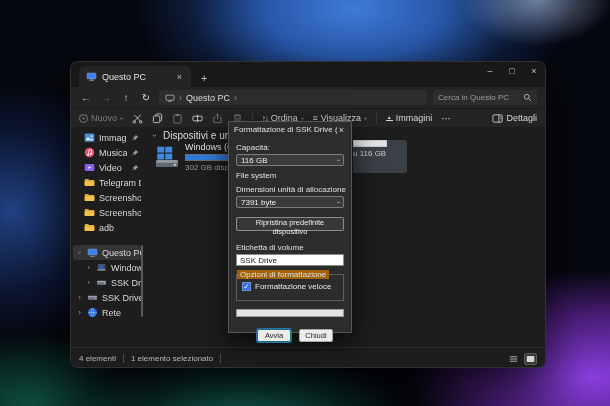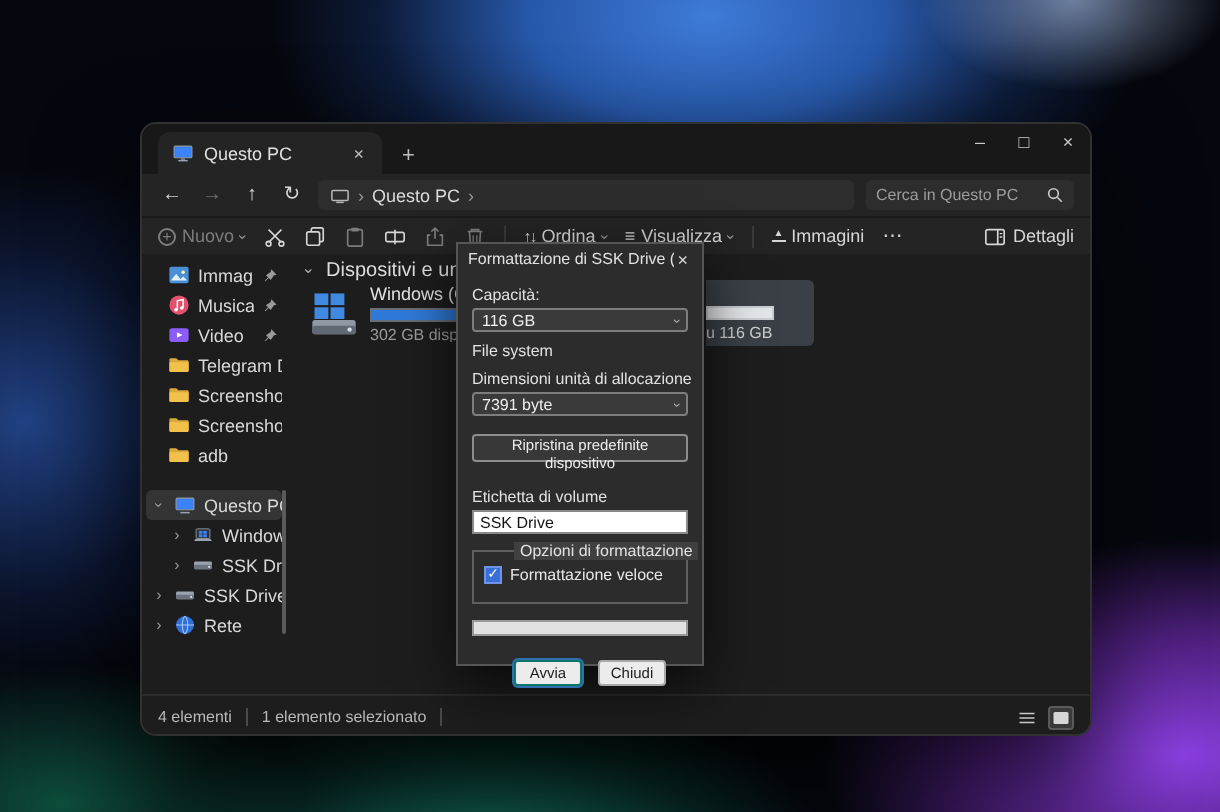--- a/index.html
+++ b/index.html
@@ -86,21 +86,21 @@
   .main{ position:relative; flex:1; }
   .sec-header{ position:absolute; left:8px; top:3px; display:flex; align-items:center; gap:5px; font-size:10px; color:#dddddd; }
   .sec-header .sb-chev{ color:#bbb; }
   .tile{ position:absolute; left:8px; top:13px; width:196px; height:33px; display:flex; gap:5px; padding:2px 3px; border-radius:3px; }
   .tile .ticon{ width:26px; height:26px; flex:none; margin-top:2px; }
   .tile .tcol{ flex:1; overflow:hidden; }
   .tile .tname{ font-size:9px; color:#e4e4e4; line-height:11px; white-space:nowrap; }
   .tile .tbar{ width:158px; height:7px; background:#555a60; border:1px solid #6a6f75; margin:1px 0 2px; }
   .tile .tfill{ height:100%; background:#2f7ad9; }
   .tile .tcap{ font-size:8px; color:#9c9c9c; white-space:nowrap; }
-  .tile2{ position:absolute; left:210px; top:13px; width:54px; height:33px; background:#3a4046; border-radius:0 3px 3px 0; padding-top:13px; }
+  .tile2{ position:absolute; left:210px; top:13px; width:54px; height:33px; background:#3a4046; border-radius:0 3px 3px 0; }
   .tile2 .tbar2{ width:34px; height:7px; background:#e3e6e9; border:1px solid #c9ccd0; }
   .tile2 .tcap{ font-size:8px; color:#cfcfcf; margin-top:2px; white-space:nowrap; }
 
   .statusbar{ height:22px; background:#1d1d1d; border-top:1px solid #2c2c2c; display:flex; align-items:center; padding:0 8px; font-size:8px; color:#b9b9b9; gap:7px; }
   .st-sep{ width:1px; height:9px; background:#4a4a4a; }
   .st-right{ margin-left:auto; display:flex; gap:4px; }
   .viewtoggle{ width:13px; height:12px; border-radius:2px; display:flex; align-items:center; justify-content:center; color:#c9c9c9; }
   .viewtoggle.active{ background:#3a3a3a; border:1px solid #5a5a5a; }
 
   
@@ -119,21 +119,21 @@
     display:flex; align-items:center; justify-content:space-between; padding:0 4px; font-size:8px; color:#efefef;
   }
   .select .chev{ font-size:7px; color:#bdbdbd; }
   .dlg-btn{
     margin-top:9px; height:14px; background:#383838; border:1px solid #8d8d8d; border-radius:2px;
     color:#ededed; font-size:7.5px; padding:0 4px; width:100%;
     font-family:"Liberation Sans","DejaVu Sans",sans-serif;
   }
   .textbox{ height:12px; background:#ffffff; border:1px solid #8a8a8a; color:#141414; font-size:8px; padding:0 3px; line-height:11px; white-space:nowrap; }
   .groupbox{ position:relative; margin-top:8px; border:1px solid #5f5f5f; padding:7px 5px 9px; }
-  .legend{ position:absolute; top:-5px; left:20px; background:#404040; padding:0 3px; font-size:8px; color:#e2e2e2; white-space:nowrap; }
+  .legend{ position:absolute; top:-5px; left:0; background:#a16207; padding:0 3px; font-size:8px; color:#e2e2e2; white-space:nowrap; }
   .chkrow{ display:flex; gap:4px; font-size:8px; }
   .chk{ width:9px; height:9px; background:#3a6fd8; border:1px solid #6d95e3; display:flex; align-items:center; justify-content:center; color:#fff; font-size:7px; line-height:7px; }
   .progress{ margin-top:8px; height:8px; background:#e2e2e2; border:1px solid #9a9a9a; }
   .dlg-buttons{ display:flex; justify-content:center; gap:8px; margin-top:12px; padding-left:10px; }
   .btn{
     width:34px; height:13px; background:#ececec; border:1px solid #a9a9a9; border-radius:2px;
     color:#1c1c1c; font-size:7.5px; line-height:10px;
     font-family:"Liberation Sans","DejaVu Sans",sans-serif;
   }
   .btn.primary{ border:1px solid #0f766e; box-shadow:0 0 0 1px #2f6fb0; }

